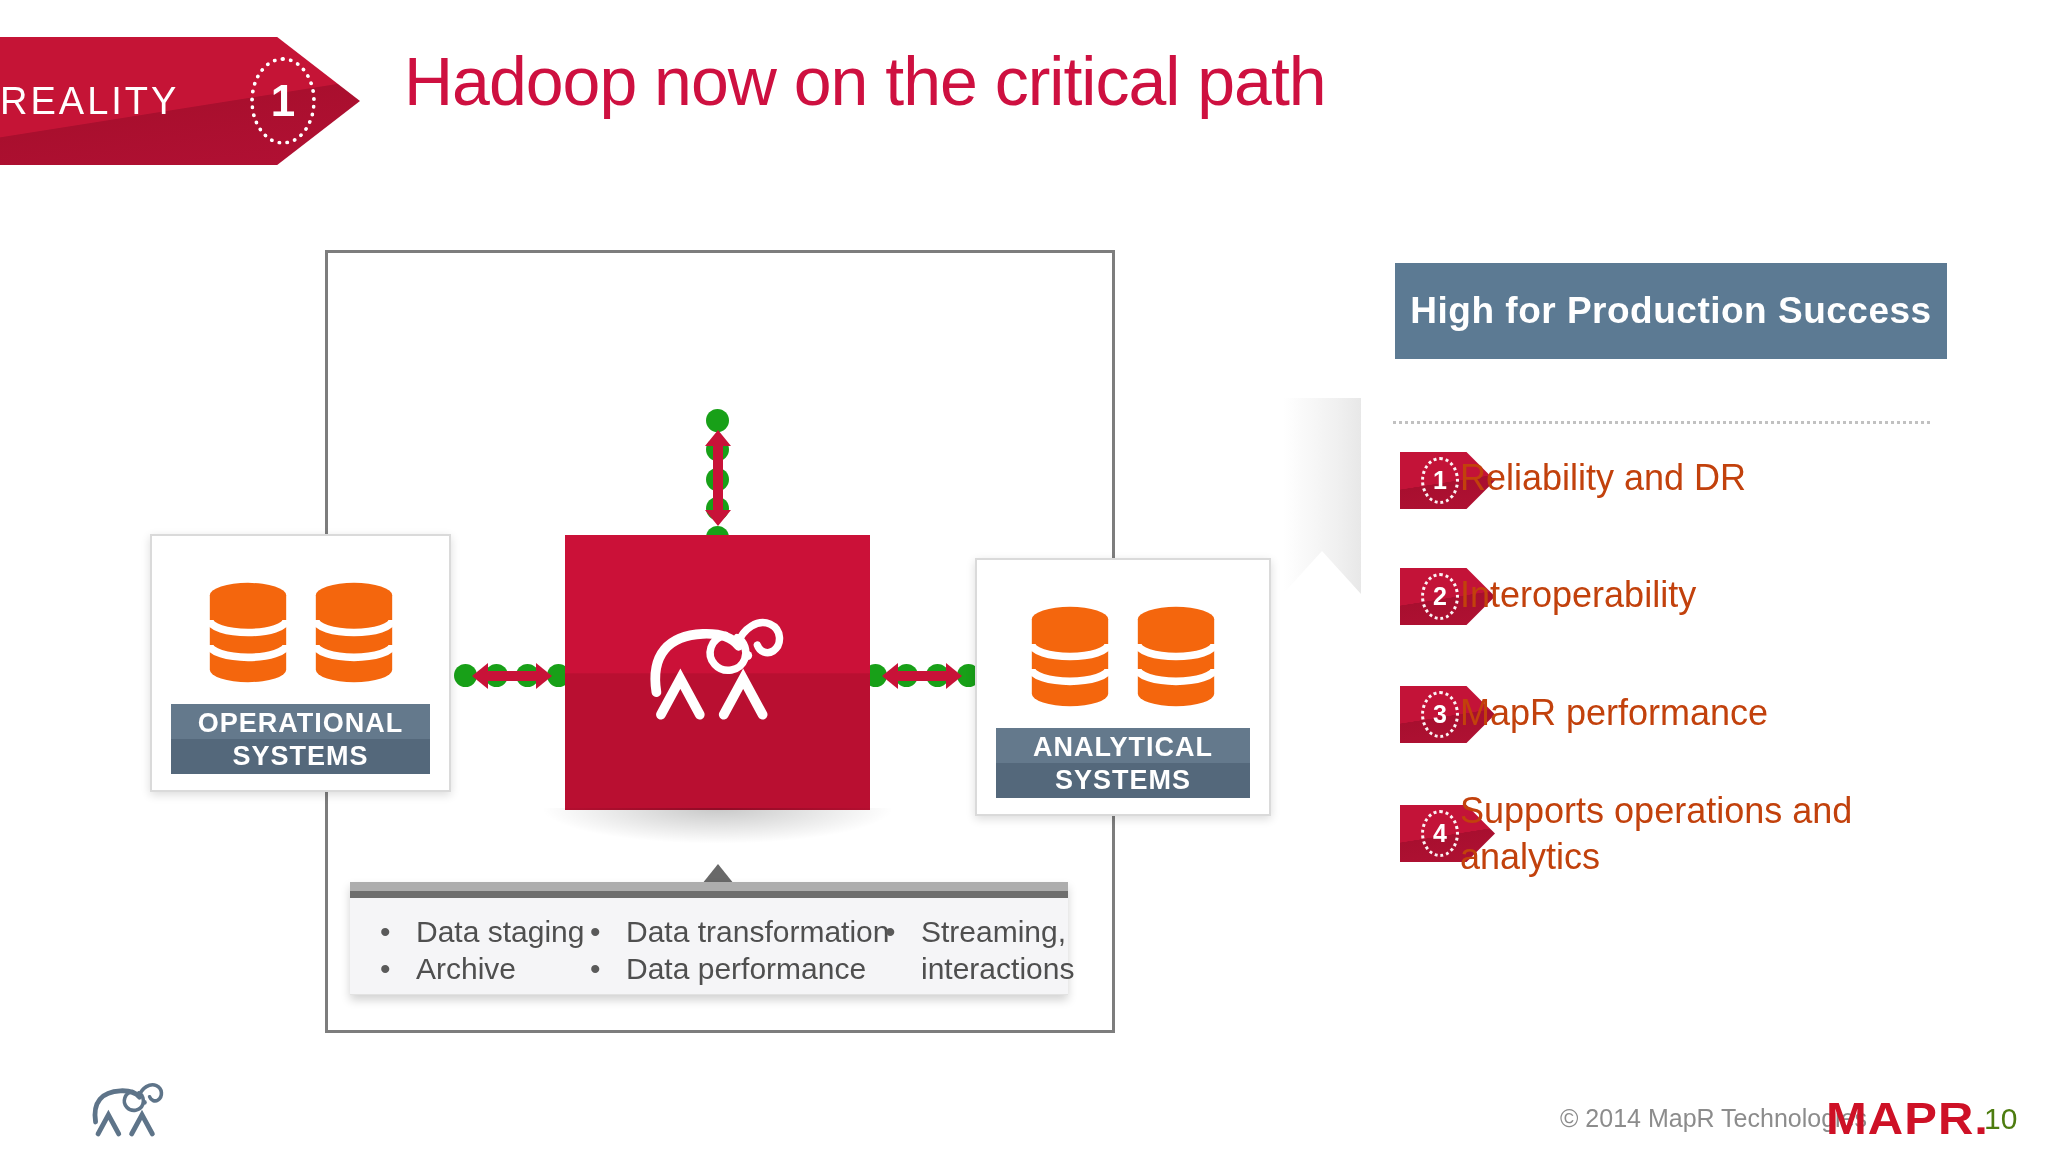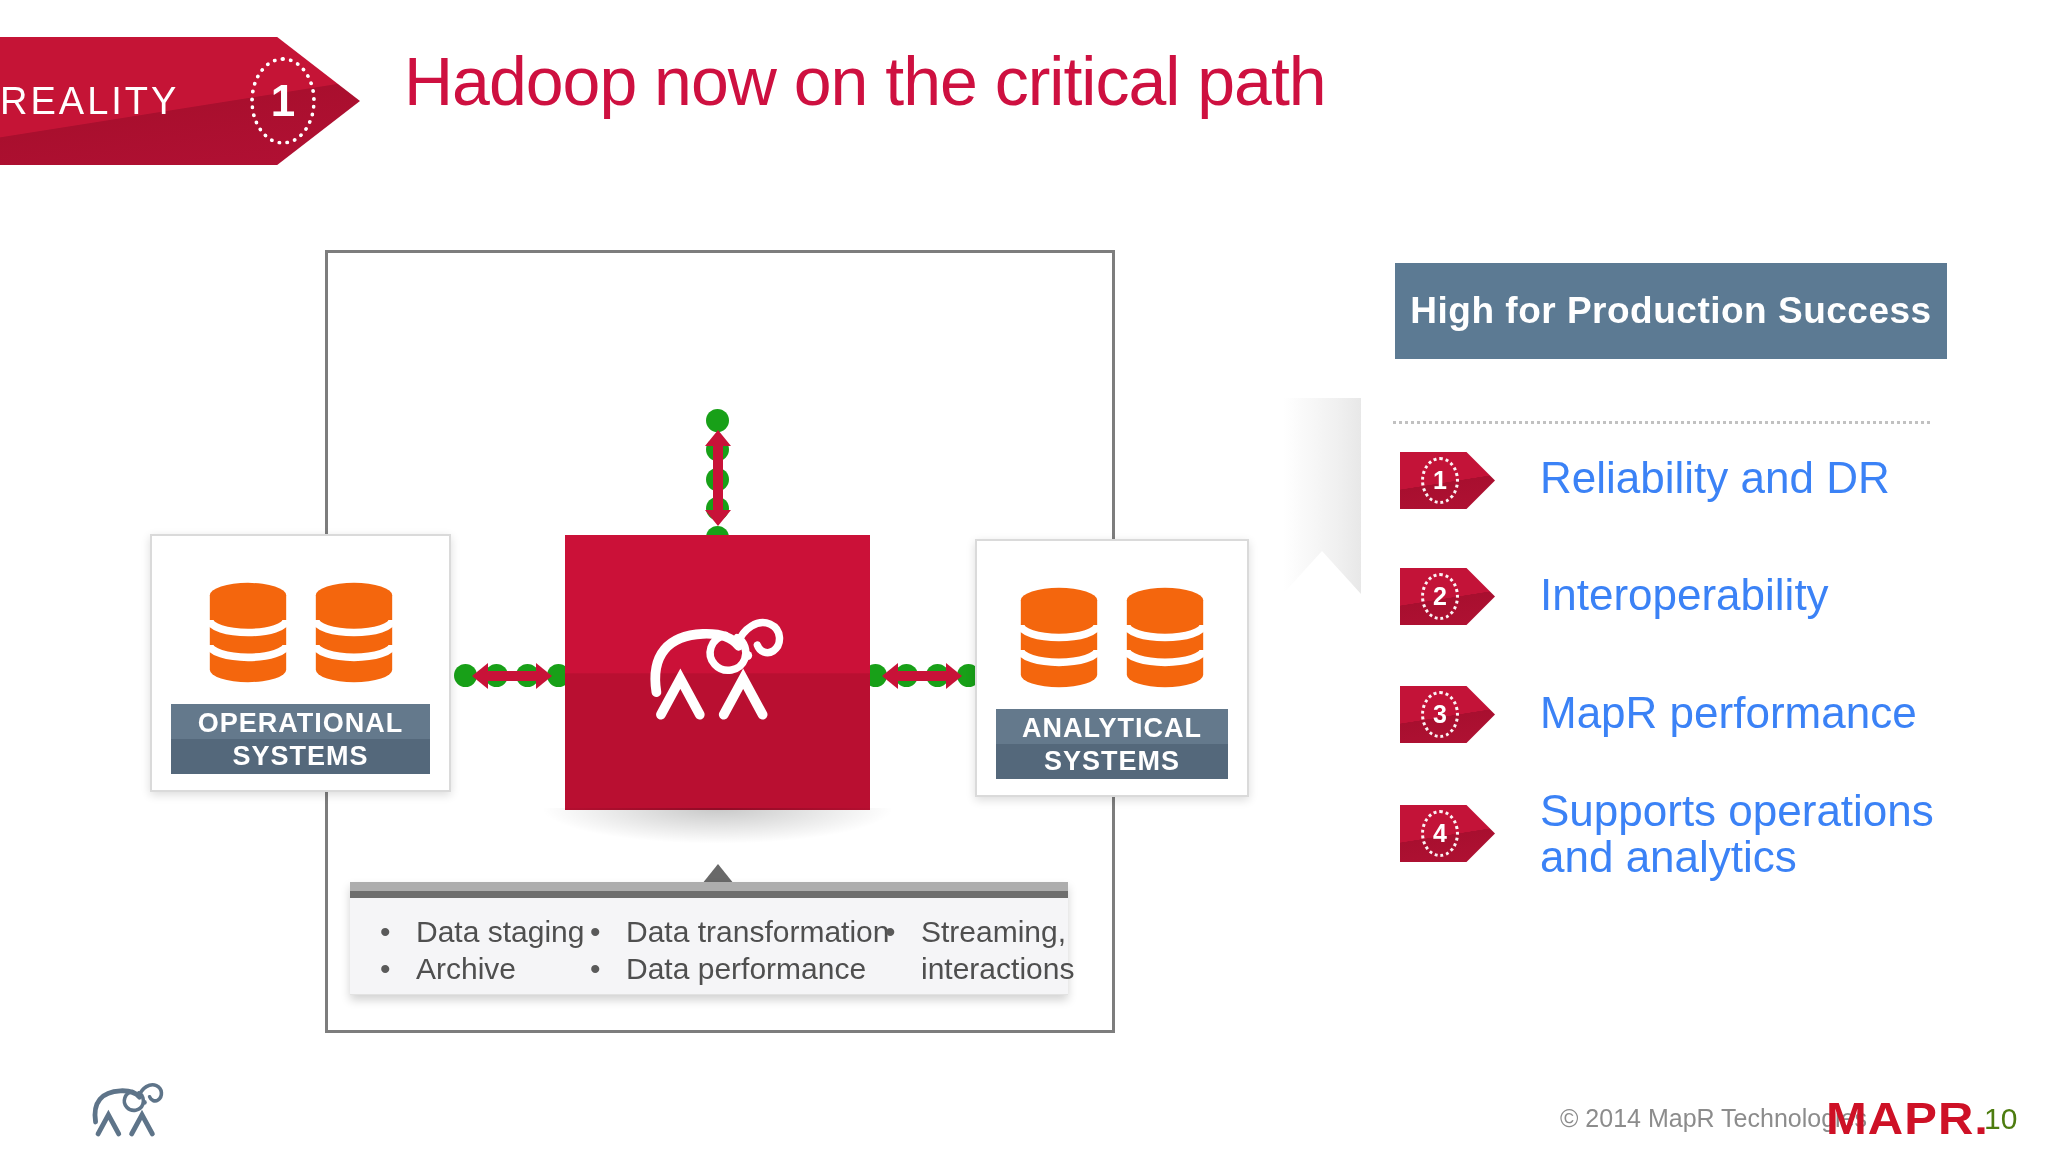--- a/index.html
+++ b/index.html
@@ -26,21 +26,21 @@
   }
 
   
   .outer-frame { position:absolute; left:325px; top:250px; width:790px; height:783px;
     border:3px solid #7D7D7D; }
 
   .node-box { position:absolute; background:#fff; border:2px solid #DADADA;
     box-shadow:0 3px 9px rgba(0,0,0,0.14); }
   .box-enterprise  { left:567px; top:150px;  width:298px; height:255px; }
   .box-operational { left:150px; top:534px;  width:301px; height:258px; }
-  .box-analytical  { left:975px; top:539px;  width:274px; height:258px; }
+  .box-analytical  { left:975px; top:558px;  width:296px; height:258px; }
 
   .box-label {
     position:absolute; left:19px; right:19px; bottom:16px; height:70px;
     background:linear-gradient(180deg,#64798C 0%,#64798C 50%,#54687B 50%,#54687B 100%);
     color:#fff; font-weight:bold; font-size:27px; letter-spacing:1px;
     text-align:center; line-height:33px; padding-top:3px;
   }
   .icon-row { position:absolute; left:0; right:0; top:30px; display:flex;
     align-items:flex-end; justify-content:center; gap:14px; }
   .box-enterprise .icon-row { top:36px; }
@@ -99,21 +99,21 @@
     display:flex; align-items:center; justify-content:center; letter-spacing:0.5px; }
   .keys-separator { position:absolute; left:1393px; top:421px; width:537px; height:0;
     border-top:3px dotted #C1C1C1; }
   .key-badge { position:absolute; left:1400px; width:95px; height:57px;
     background:linear-gradient(171deg,#C31338 0%,#C31338 52%,#A80F2F 52.5%,#B01133 100%);
     clip-path:polygon(0 0,70% 0,100% 50%,70% 100%,0 100%); }
   .key-badge-circle { position:absolute; left:21px; top:5px; width:38px; height:47px;
     border:3px dotted rgba(255,255,255,0.95); border-radius:50%;
     display:flex; align-items:center; justify-content:center;
     color:#fff; font-size:25px; font-weight:bold; }
-  .key-label { position:absolute; left:1540px; width:430px; font-size:44px; color:#3b82f6;
+  .key-label { position:absolute; left:1460px; width:430px; font-size:36px; color:#c2410c;
     line-height:46px; }
 
   
   .footer-elephant { position:absolute; left:82px; top:1074px; color:#5E7489; }
   .copyright { position:absolute; left:1560px; top:1104px; font-size:25px; color:#8C8C8C; }
   .mapr-logo { position:absolute; left:1826px; top:1090px; font-size:49px; font-weight:bold;
     color:#CE1126; letter-spacing:1px; transform:scaleY(0.92); }
   .page-number { position:absolute; left:1984px; top:1102px; font-size:30px; color:#4d7c0f; }
 </style>
 </head>

